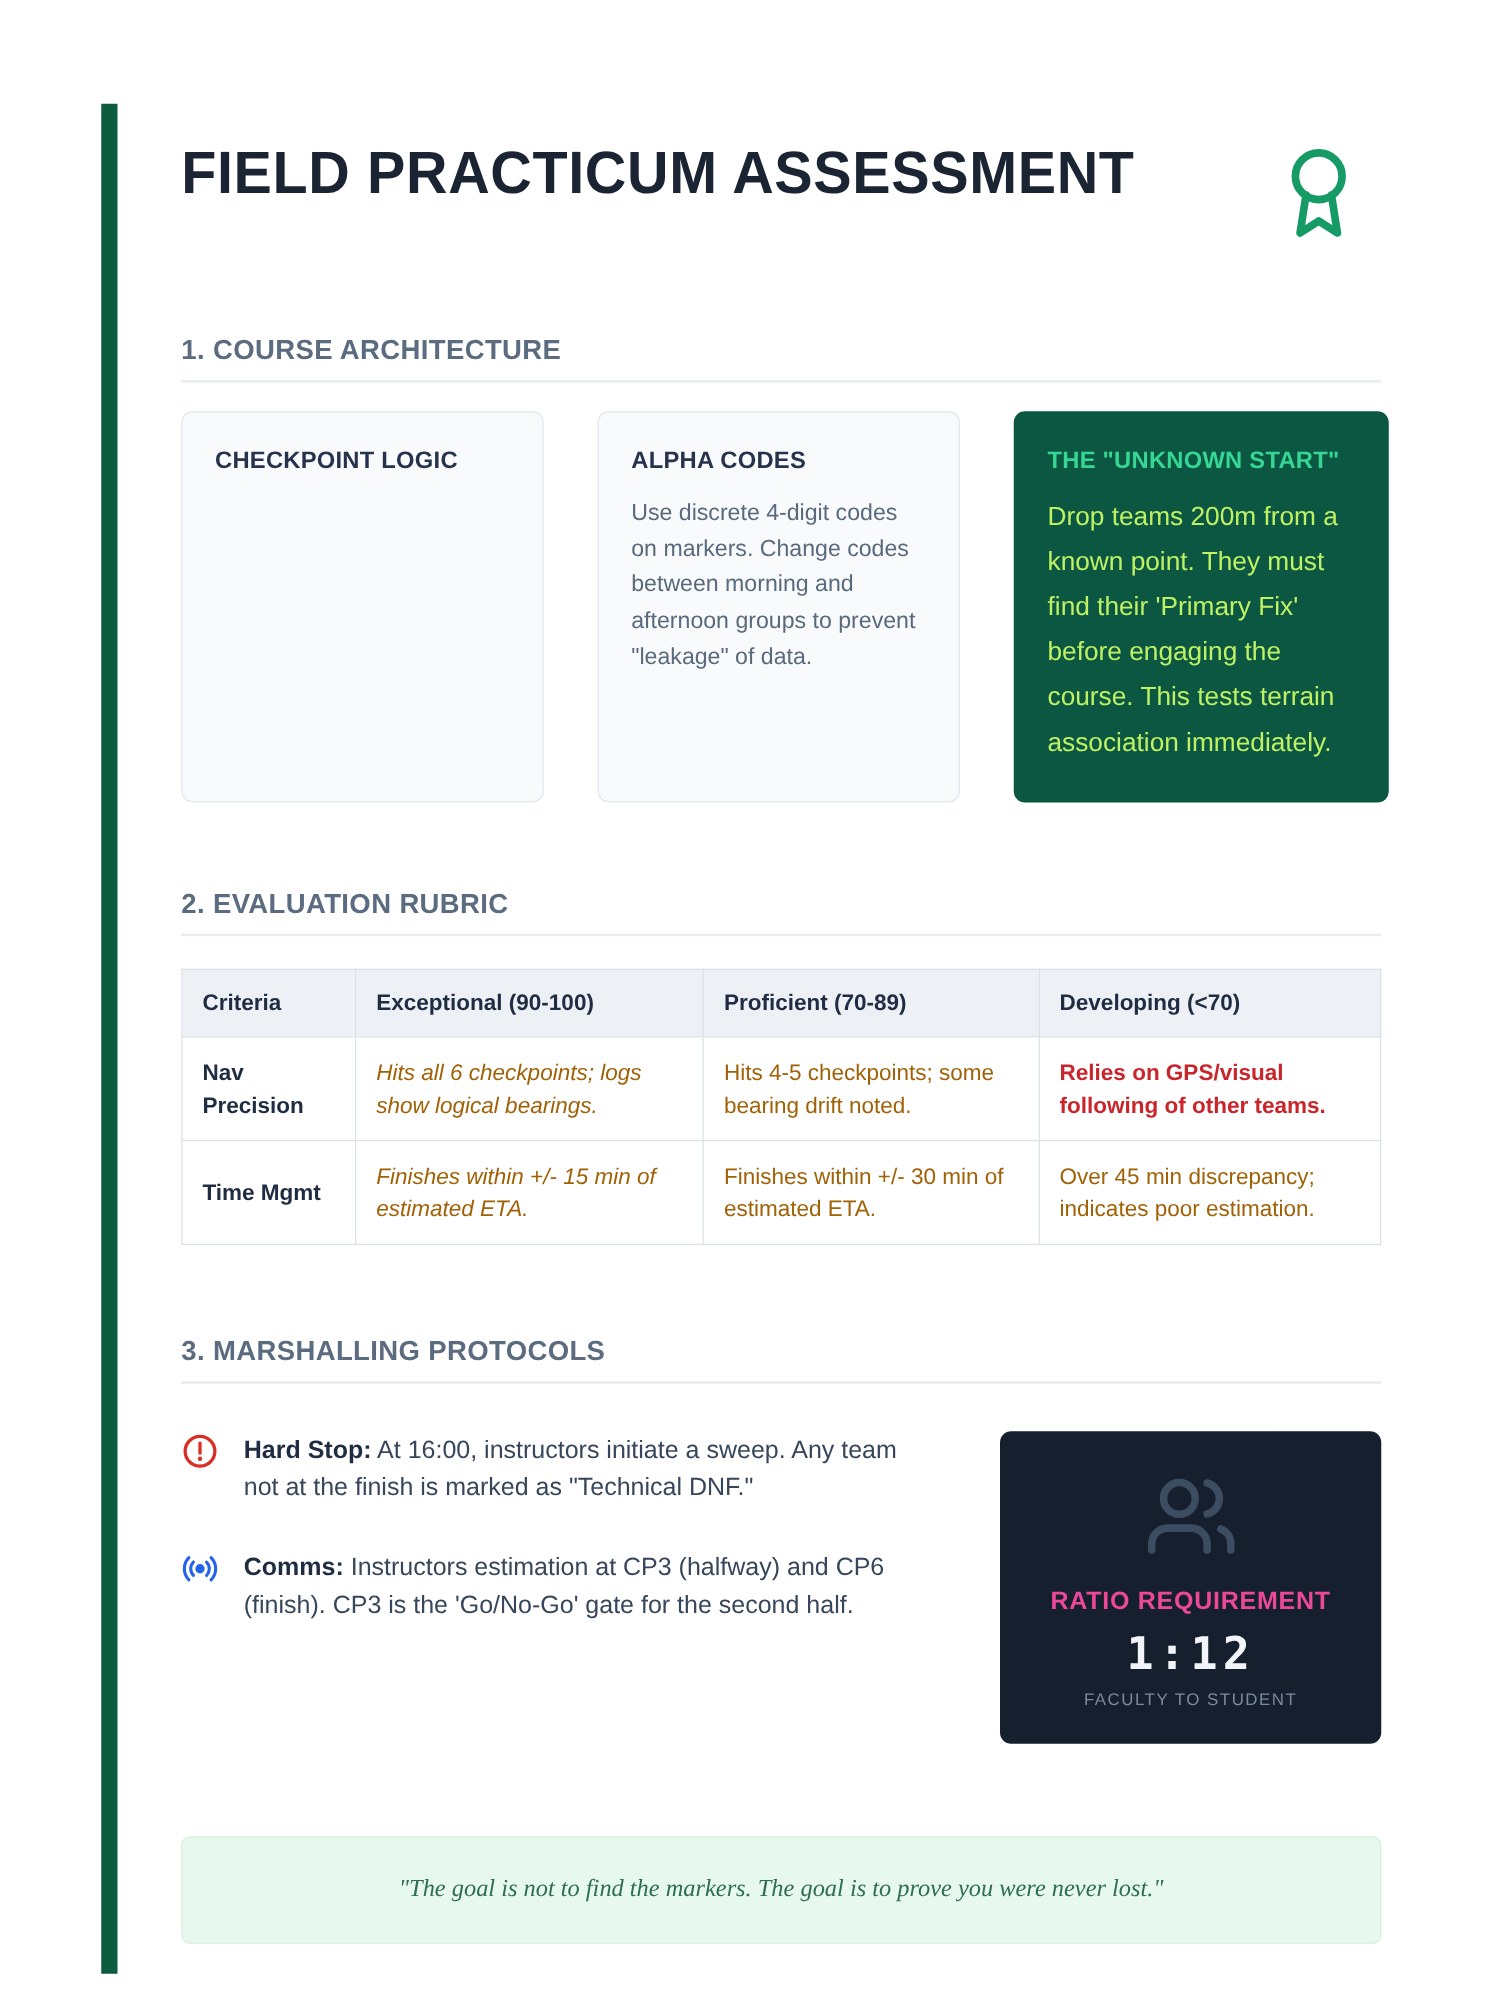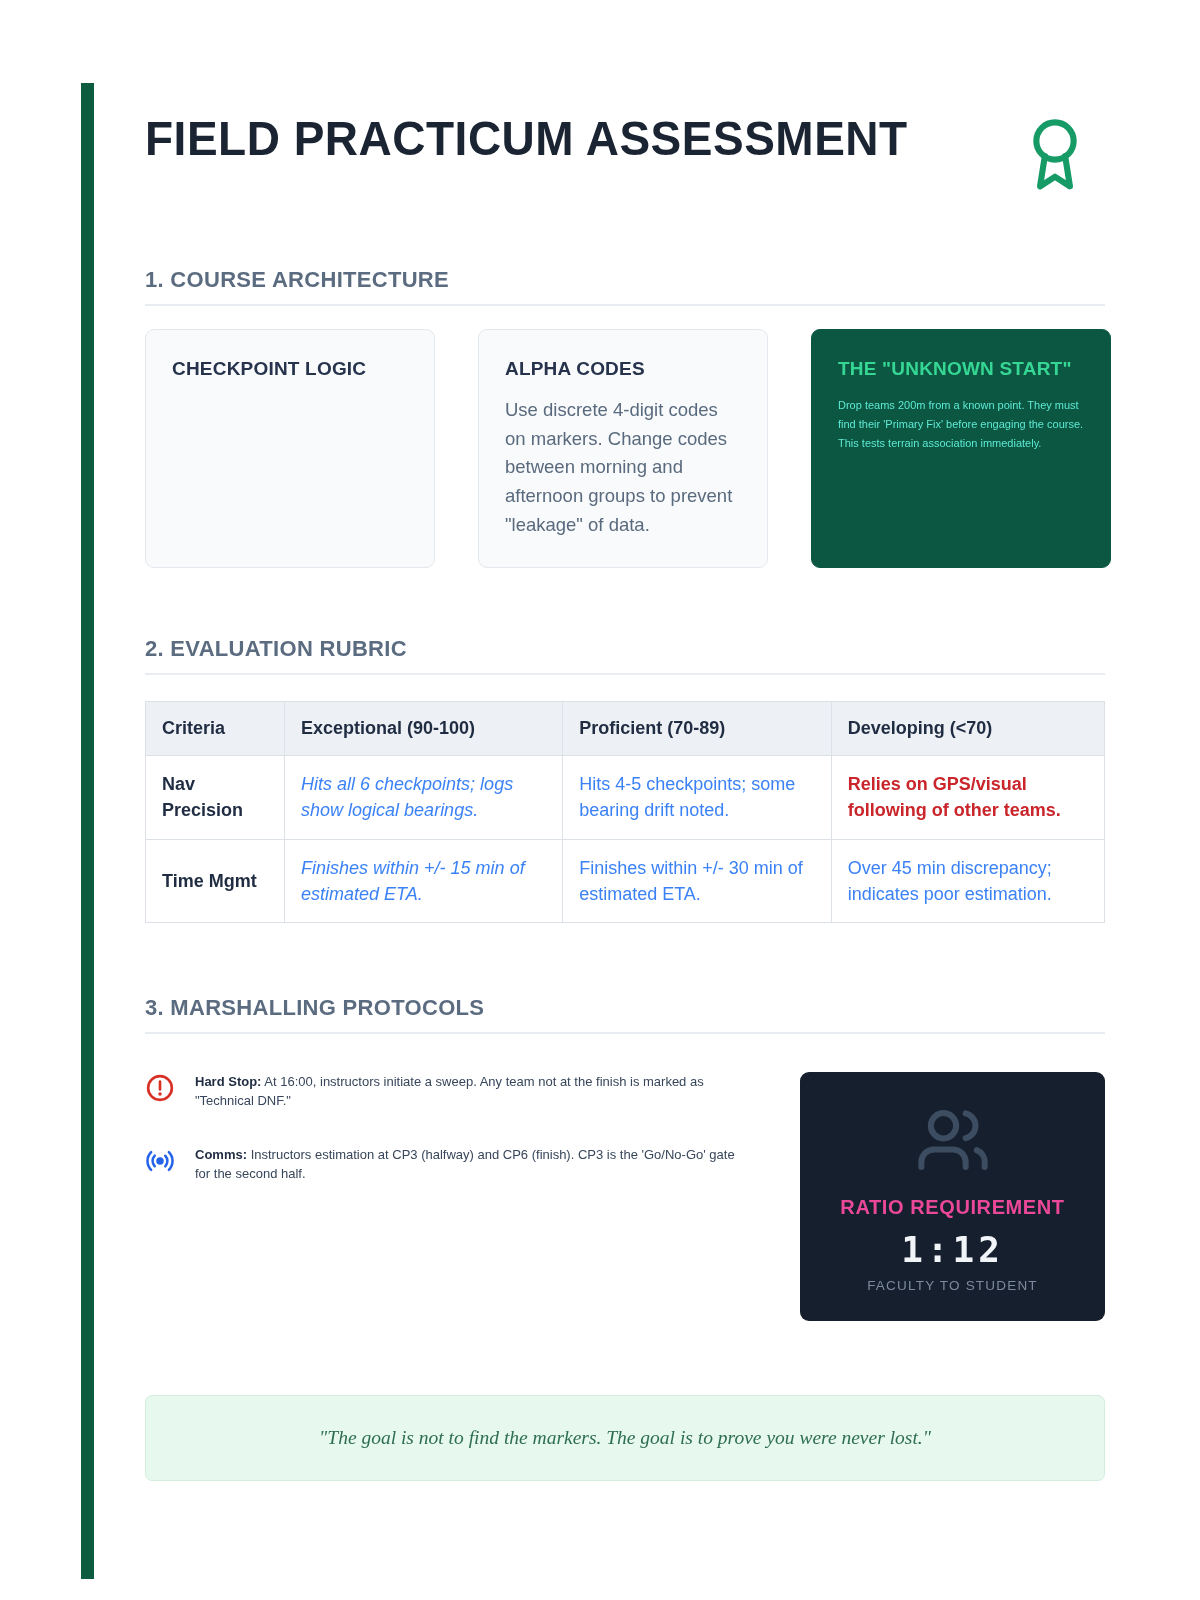--- a/index.html
+++ b/index.html
@@ -64,56 +64,56 @@
     padding: 28px 26px;
   }
   .card h3 {
     font-size: 19px; font-weight: 700; color: #27334d; letter-spacing: 0.2px;
     margin-bottom: 16px;
   }
   .card p { font-size: 18.5px; line-height: 1.55; color: #5a6a7e; }
   .card p strong { color: #46566c; font-weight: 700; }
   .card-dark { background: #0b5742; border: 1px solid #0b5742; }
   .card-dark h3 { color: #36d694; }
-  .card-dark p { font-size: 11px; line-height: 1.72; color: #5eead4; }
+  .card-dark p { font-size: 21px; line-height: 1.72; color: #bef264; }
 
   
   table {
     margin-top: 26px;
     width: 100%;
     border-collapse: collapse;
     font-size: 18px;
   }
   th, td {
     border: 1px solid #dce1e7;
     text-align: left;
     vertical-align: middle;
     padding: 15px 16px;
   }
   thead th {
     background: #edf0f4;
     color: #1f2c42; font-weight: 700;
     height: 54px;
   }
-  td { color: #3b82f6; line-height: 1.45; }
+  td { color: #a16207; line-height: 1.45; }
   td.crit { color: #1f2c42; font-weight: 700; }
   td.exc  { font-style: italic; }
   td.danger { color: #c9252b; font-weight: 700; }
 
   
   .proto-row {
     margin-top: 38px;
     display: flex; justify-content: space-between; align-items: flex-start;
   }
   .bullets { width: 615px; }
   .bullet { display: flex; margin-bottom: 34px; }
   .bullet .ic { flex: 0 0 30px; width: 30px; height: 30px; margin-top: 1px; }
   .bullet p {
     margin-left: 20px;
-    font-size: 13px; line-height: 1.5; color: #37465a;
+    font-size: 20px; line-height: 1.5; color: #37465a;
     max-width: 555px;
   }
   .bullet p strong { color: #1f2c42; font-weight: 700; }
 
   .ratio-card {
     width: 305px; min-height: 240px;
     background: #151f2d;
     border-radius: 9px;
     padding: 30px 20px 28px;
     text-align: center;

